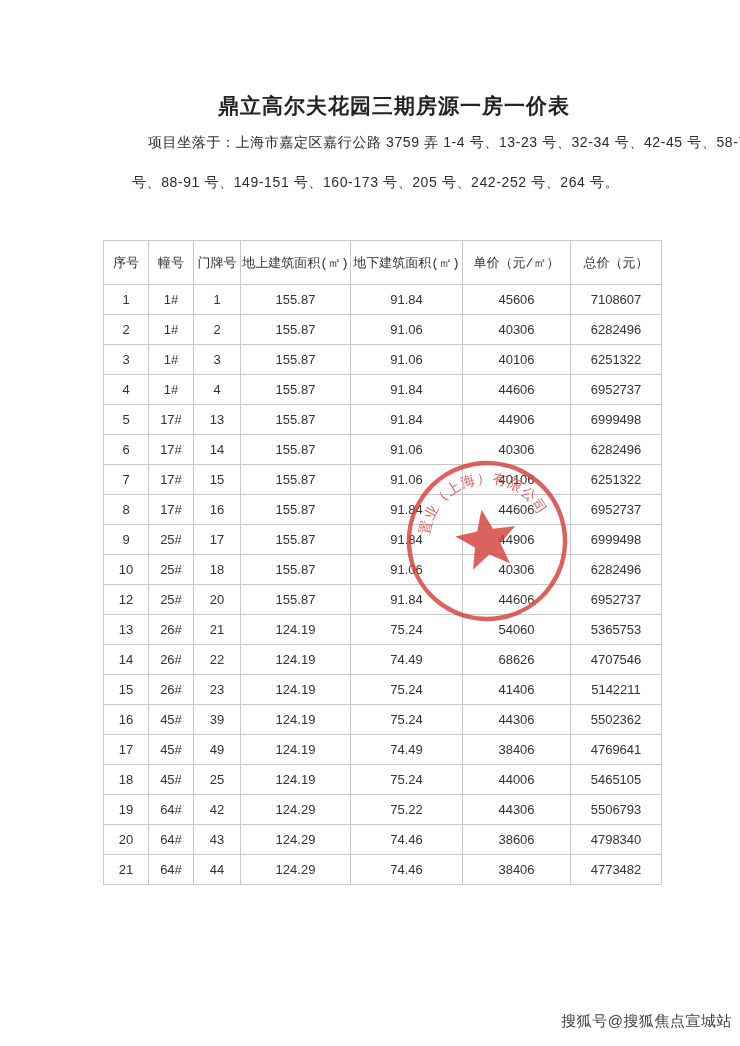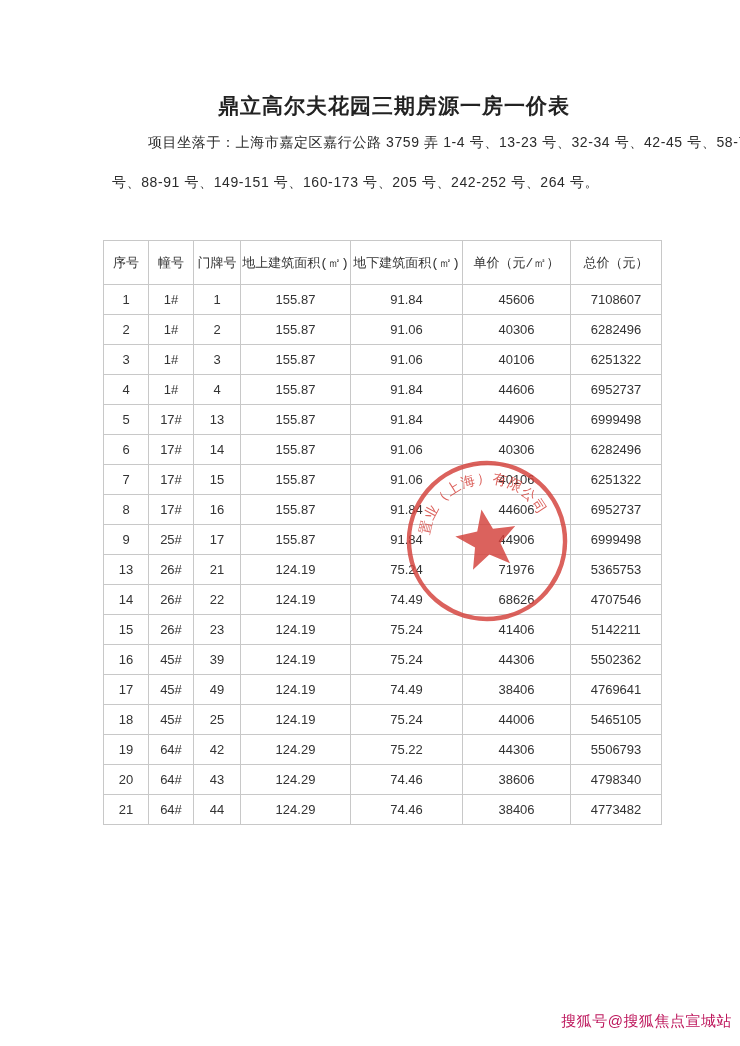--- a/index.html
+++ b/index.html
@@ -27,21 +27,21 @@
   }
 
   .subtitle-line {
     position: absolute;
     font-size: 14px;
     color: #2b2b2b;
     letter-spacing: 0.6px;
     white-space: nowrap;
   }
   .subtitle-line.l1 { left: 148px; top: 134px; }
-  .subtitle-line.l2 { left: 112px; top: 174px; }
+  .subtitle-line.l2 { left: 132px; top: 174px; }
 
   table.price-table {
     position: absolute;
     left: 103px;
     top: 240px;
     width: 558px;
     border-collapse: collapse;
     table-layout: fixed;
   }
   .price-table th, .price-table td {
@@ -66,21 +66,21 @@
     transform: rotate(-10deg);
     pointer-events: none;
   }
   .stamp svg { display: block; width: 100%; height: 100%; }
 
   .watermark {
     position: absolute;
     right: 8px;
     top: 1012px;
     font-size: 15px;
-    color: #be185d;
+    color: #404040;
     letter-spacing: 0.5px;
   }
 </style>
 </head>
 <body>
 
 <div class="page">
 
   <div class="title">鼎立高尔夫花园三期房源一房一价表</div>
 
@@ -185,26 +185,44 @@
         <tr>
           <td>9</td>
           <td>25#</td>
           <td>17</td>
           <td>155.87</td>
           <td>91.84</td>
           <td>44906</td>
           <td>6999498</td>
         </tr>
         <tr>
+          <td>10</td>
+          <td>25#</td>
+          <td>18</td>
+          <td>155.87</td>
+          <td>91.06</td>
+          <td>40306</td>
+          <td>6282496</td>
+        </tr>
+        <tr>
+          <td>12</td>
+          <td>25#</td>
+          <td>20</td>
+          <td>155.87</td>
+          <td>91.84</td>
+          <td>44606</td>
+          <td>6952737</td>
+        </tr>
+        <tr>
           <td>13</td>
           <td>26#</td>
           <td>21</td>
           <td>124.19</td>
           <td>75.24</td>
-          <td>71976</td>
+          <td>54060</td>
           <td>5365753</td>
         </tr>
         <tr>
           <td>14</td>
           <td>26#</td>
           <td>22</td>
           <td>124.19</td>
           <td>74.49</td>
           <td>68626</td>
           <td>4707546</td>

